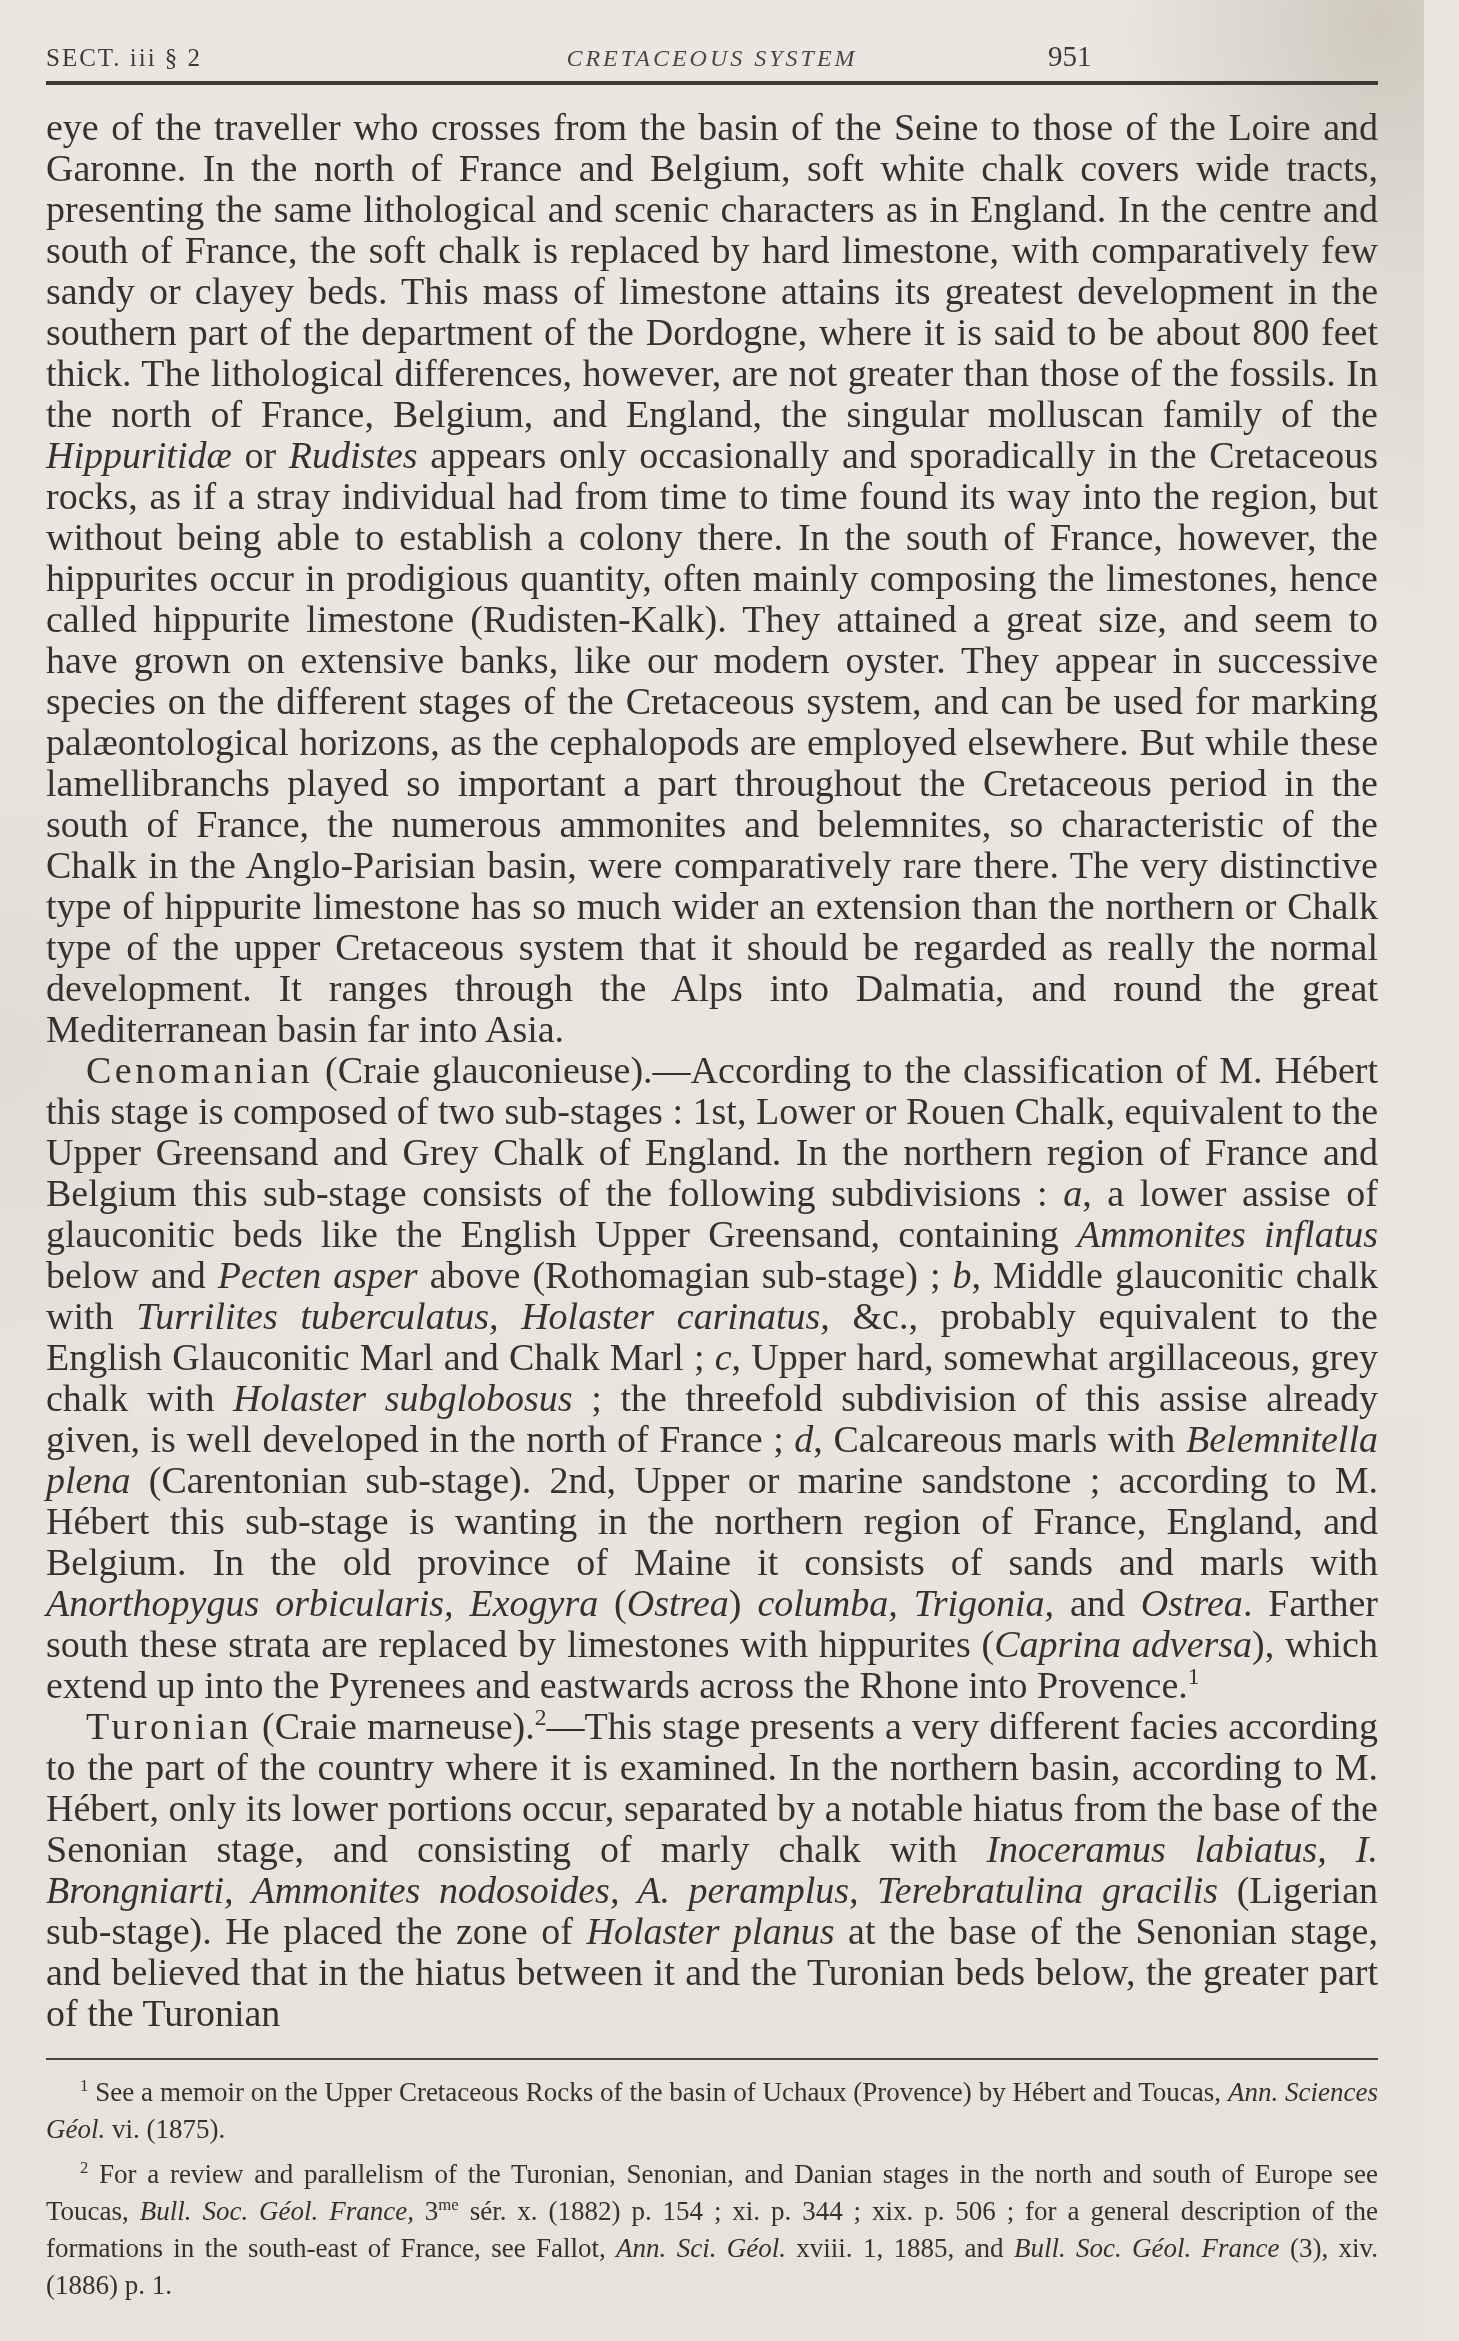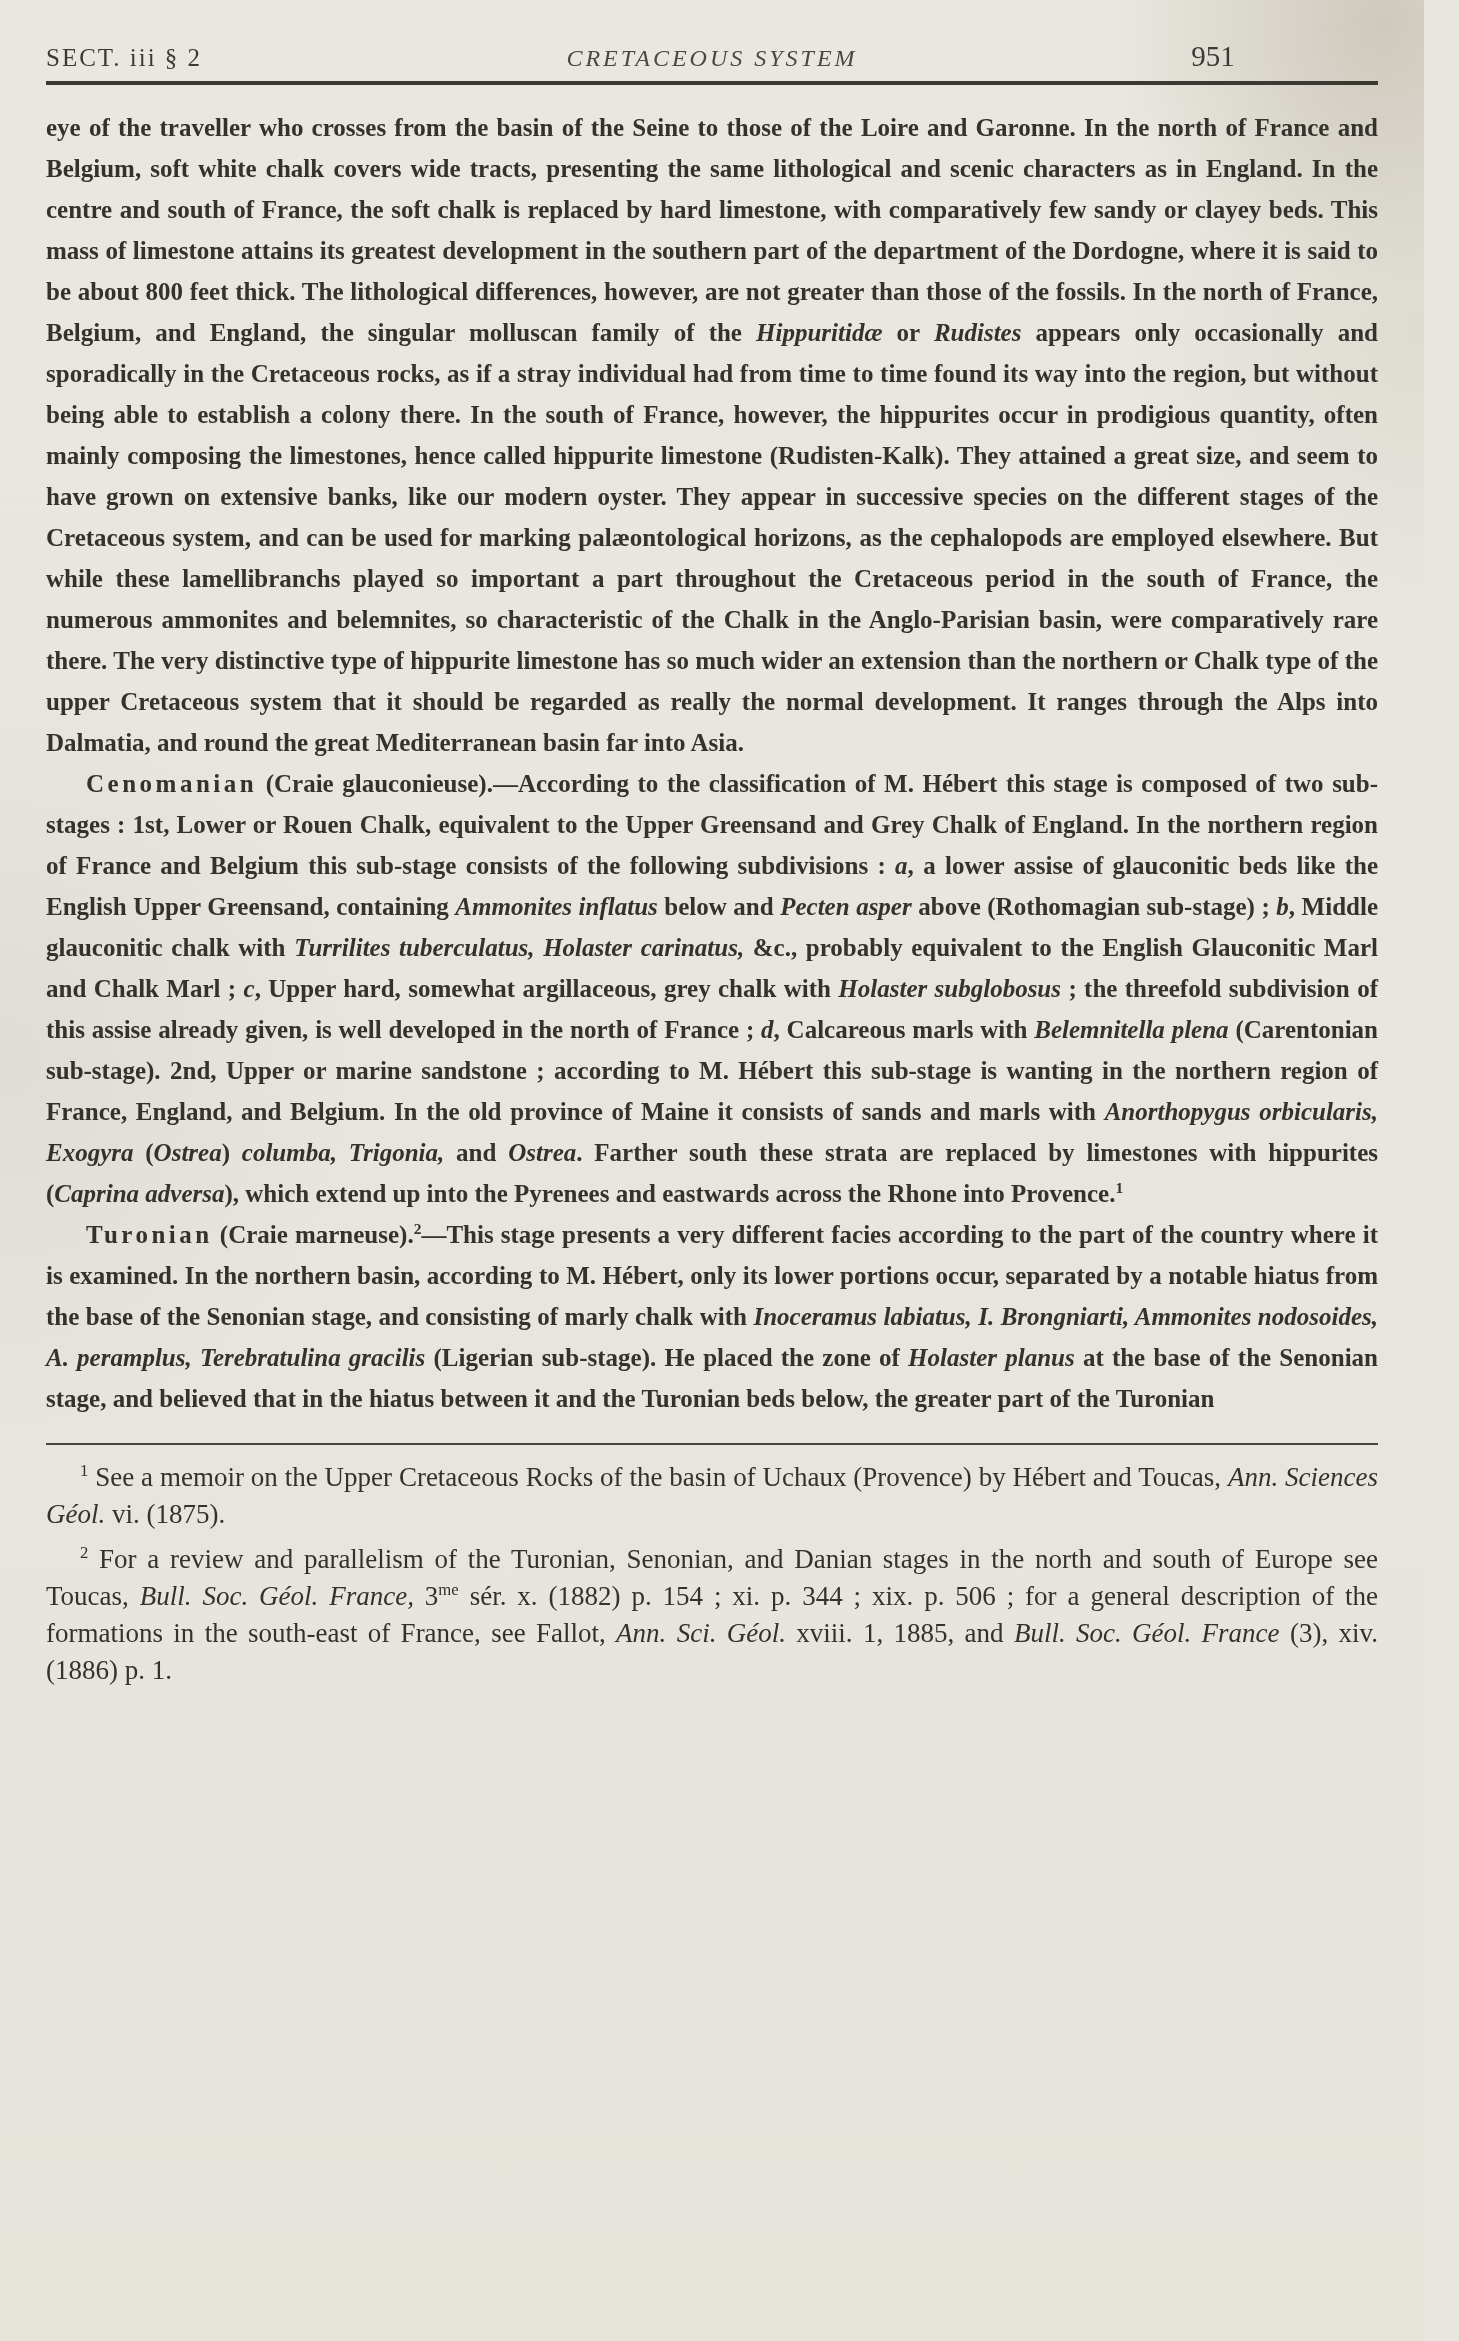--- a/index.html
+++ b/index.html
@@ -37,34 +37,33 @@
   .h-center {
     flex: 1;
     text-align: center;
     font-style: italic;
     font-size: 24px;
     letter-spacing: 3px;
     color: #4a4844;
   }
   .h-right {
     width: 330px;
-    text-align: center;
+    text-align: left;
     font-size: 29px;
     color: #3c3a35;
   }
   .rule {
     height: 0;
     border-top: 4px solid #3b3933;
     margin: 4px 0 22px 0;
   }
   .body-text {
-    font-size: 25px;
+    font-size: 38px;
     line-height: 41px;
     text-align: justify;
-    font-weight: bold;
   }
   .para { margin: 0; }
   .para.indent { text-indent: 40px; }
   .it { font-style: italic; }
   .spaced { letter-spacing: 3.5px; }
   sup {
     font-size: 0.62em;
     vertical-align: super;
     line-height: 0;
   }

